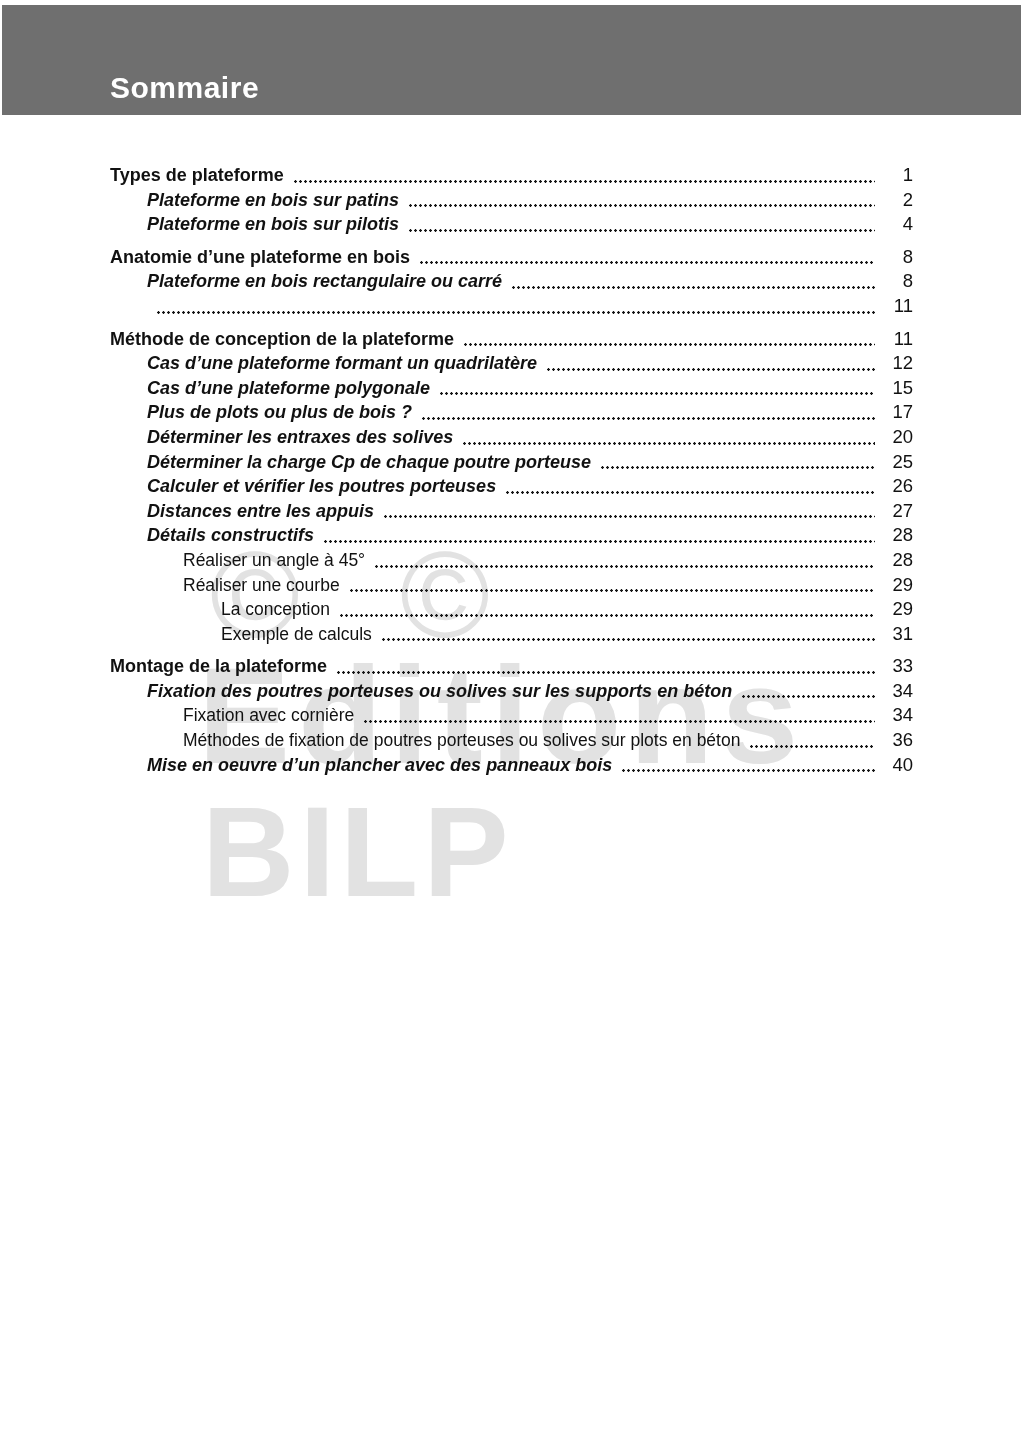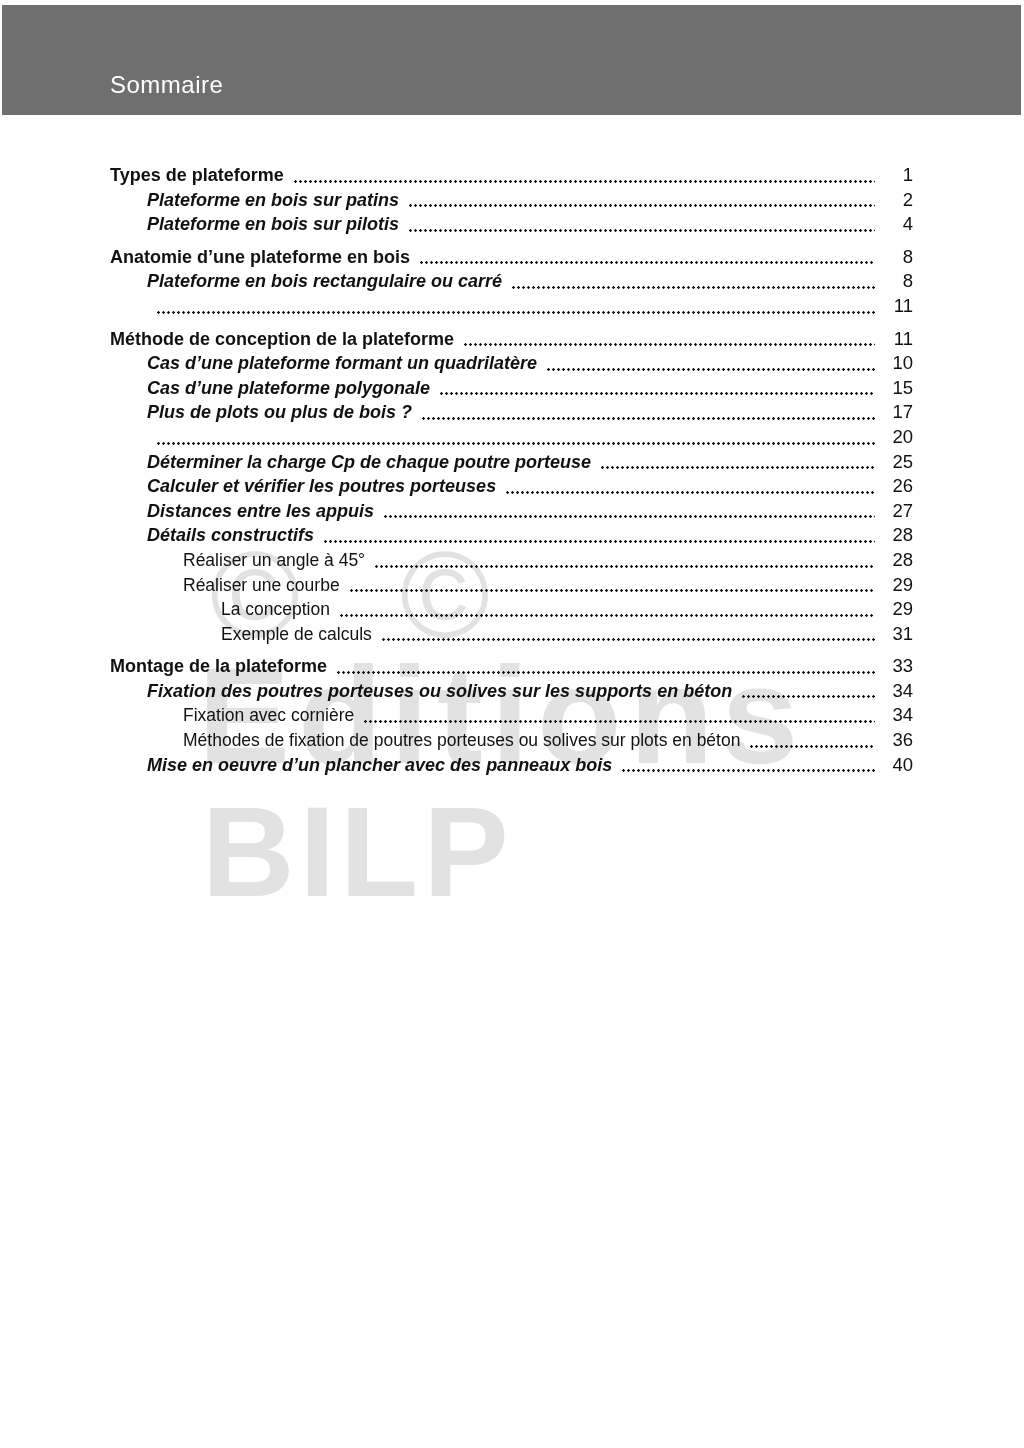--- a/index.html
+++ b/index.html
@@ -22,22 +22,22 @@
     top: 5px;
     left: 2px;
     right: 3px;
     height: 110px;
     background: #6f6f6f;
   }
   .header-title {
     position: absolute;
     left: 108px;
     top: 68px;
-    font-size: 24px;
-    font-weight: normal;
+    font-size: 30px;
+    font-weight: bold;
     letter-spacing: 0.5px;
     color: #ffffff;
     line-height: 1;
   }
   
   .watermark {
     position: absolute;
     inset: 0;
     z-index: 0;
     color: #e2e2e2;
@@ -159,33 +159,34 @@
         <span class="toc-page">11</span>
       </div>
       <div class="toc-row level-1 group-start">
         <span class="toc-label">Méthode de conception de la plateforme</span>
         <span class="toc-leader"></span>
         <span class="toc-page">11</span>
       </div>
       <div class="toc-row level-2">
         <span class="toc-label">Cas d’une plateforme formant un quadrilatère</span>
         <span class="toc-leader"></span>
-        <span class="toc-page">10</span>
+        <span class="toc-page">12</span>
       </div>
       <div class="toc-row level-2">
         <span class="toc-label">Cas d’une plateforme polygonale</span>
         <span class="toc-leader"></span>
         <span class="toc-page">15</span>
       </div>
       <div class="toc-row level-2">
         <span class="toc-label">Plus de plots ou plus de bois ?</span>
         <span class="toc-leader"></span>
         <span class="toc-page">17</span>
       </div>
       <div class="toc-row level-2">
+        <span class="toc-label">Déterminer les entraxes des solives</span>
         <span class="toc-leader"></span>
         <span class="toc-page">20</span>
       </div>
       <div class="toc-row level-2">
         <span class="toc-label">Déterminer la charge Cp de chaque poutre porteuse</span>
         <span class="toc-leader"></span>
         <span class="toc-page">25</span>
       </div>
       <div class="toc-row level-2">
         <span class="toc-label">Calculer et vérifier les poutres porteuses</span>

